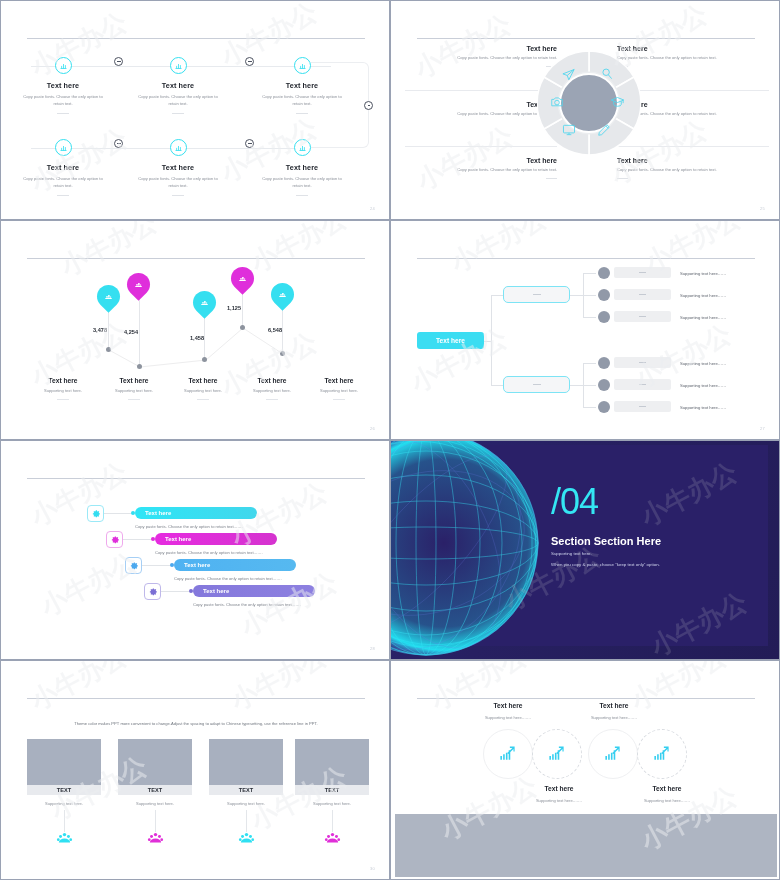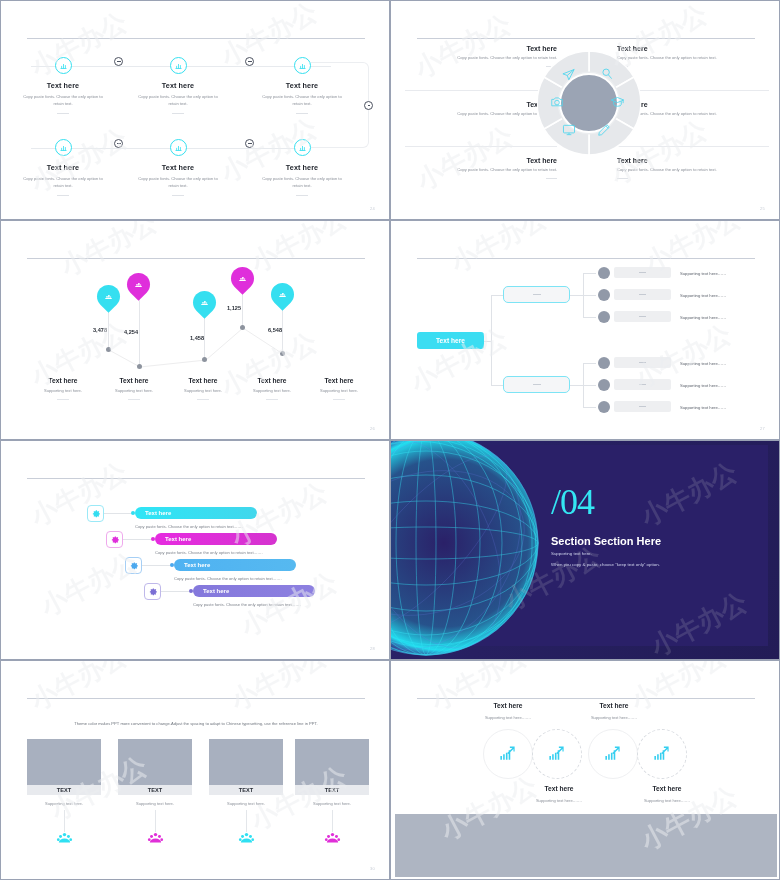--- a/index.html
+++ b/index.html
@@ -143,21 +143,21 @@
   
   .dark {
     position: absolute; inset: 0;
     background: linear-gradient(120deg,#2b2370 0%,#272061 40%,#221c56 100%);
   }
   .dark-inner { position: absolute; left: 0; top: 4px; right: 11px; bottom: 13px; background: #2a2068; }
   .globe { position: absolute; left: -85px; top: -18px; width: 240px; height: 240px; }
   .num04 {
     position: absolute; left: 160px; top: 40px;
     font-size: 36px; color: #34E6F3; font-weight: 300;
-    font-family: Liberation Serif, serif; letter-spacing: -1px;
+    font-family: Liberation Sans, sans-serif; letter-spacing: -1px;
   }
   .sechd { position: absolute; left: 160px; top: 94px; font-size: 11px; font-weight: 700; color: #fff; }
   .secsub1 { position: absolute; left: 160px; top: 110px; font-size: 4.4px; color: #cfd3ec; }
   .secsub2 { position: absolute; left: 160px; top: 121px; font-size: 4.4px; color: #cfd3ec; }
 
   
   .s7-h { position: absolute; left: 0; right: 0; top: 40px; text-align: center;
           font-size: 9.2px; font-weight: 700; color: #1c2027; }
   .s7-s { position: absolute; left: 30px; right: 30px; top: 56px; text-align: center;
           font-size: 4.1px; color: #6f757e; }

